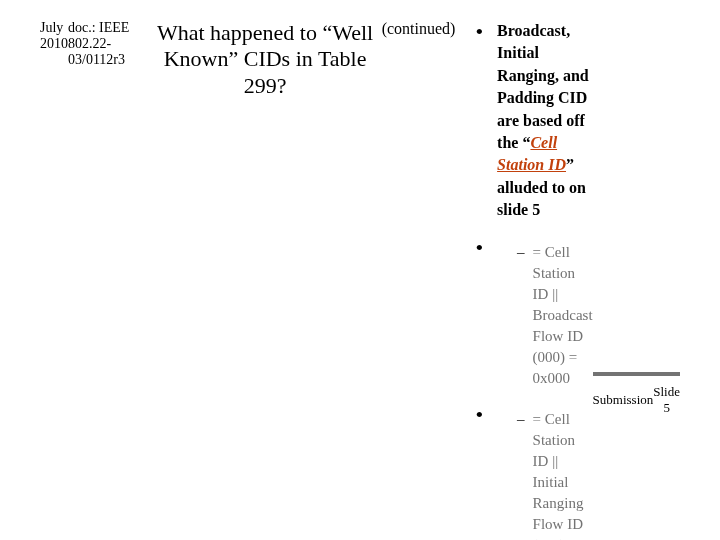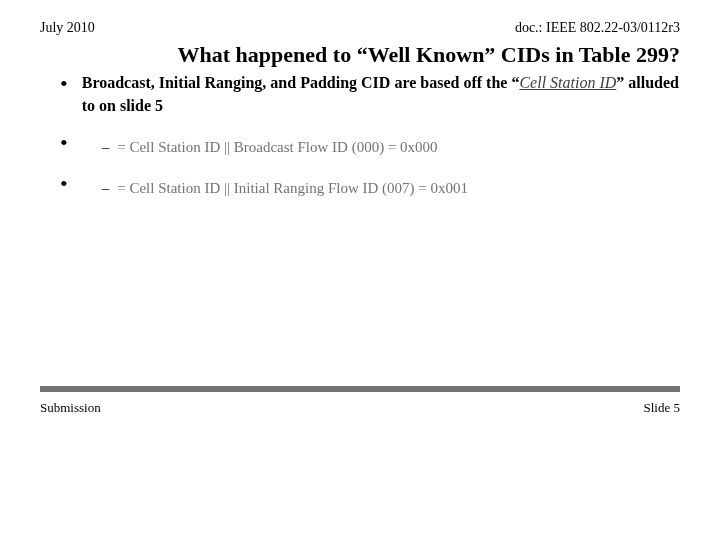--- a/index.html
+++ b/index.html
@@ -16,44 +16,43 @@
       position: relative;
       overflow: hidden;
     }
 
     .slide {
       width: 720px;
       height: 436px;
       padding: 20px 40px 20px 40px;
       position: relative;
       display: flex;
-      flex-direction: column;
     }
 
     .header {
       display: flex;
       justify-content: space-between;
       align-items: flex-start;
       margin-bottom: 6px;
     }
 
     .header-left {
       font-size: 14px;
       color: #000;
     }
 
     .header-right {
       font-size: 14px;
       color: #000;
     }
 
     .title {
-      text-align: right;
+      text-align: center;
       font-size: 22px;
-      font-weight: bold;
+      font-weight: normal;
       color: #000;
       margin-bottom: 4px;
       line-height: 1.2;
     }
 
     .subtitle {
       text-align: center;
       font-size: 16px;
       color: #000;
       margin-bottom: 20px;
@@ -82,24 +81,24 @@
       font-size: 16px;
       line-height: 1.4;
       color: #000;
     }
 
     .bullet-text strong {
       font-weight: bold;
     }
 
     .cell-station-link {
-      color: #404040;
+      color: #c2410c;
       text-decoration: underline;
       font-style: italic;
-      font-weight: normal;
+      font-weight: bold;
     }
 
     .sub-bullet {
       display: flex;
       align-items: flex-start;
       margin-top: 6px;
       margin-left: 0px;
       padding-left: 20px;
     }
 
@@ -112,21 +111,21 @@
     .sub-bullet-text {
       font-size: 15px;
       color: #737373;
       line-height: 1.4;
     }
 
     .footer {
       display: flex;
       justify-content: space-between;
       align-items: center;
-      border-top: 6px solid #737373;
+      border-top: 4px solid #737373;
       padding-top: 8px;
       margin-top: auto;
     }
 
     .footer-left, .footer-center, .footer-right {
       font-size: 13px;
       color: #000;
     }
 
     .footer-center {
@@ -136,20 +135,21 @@
 </head>
 <body>
 
 <div class="slide">
   <div class="header">
     <span class="header-left">July 2010</span>
     <span class="header-right">doc.: IEEE 802.22-03/0112r3</span>
   </div>
 
   <div class="title">What happened to “Well Known” CIDs in Table 299?</div>
+  <div class="subtitle">(continued)</div>
 
   <div class="content">
 
     <div class="bullet-item">
       <span class="bullet-dot">•</span>
       <div class="bullet-text">
         <strong>Broadcast, Initial Ranging, and Padding CID are based off the “<span class="cell-station-link">Cell Station ID</span>” alluded to on slide 5</strong>
       </div>
     </div>
 

